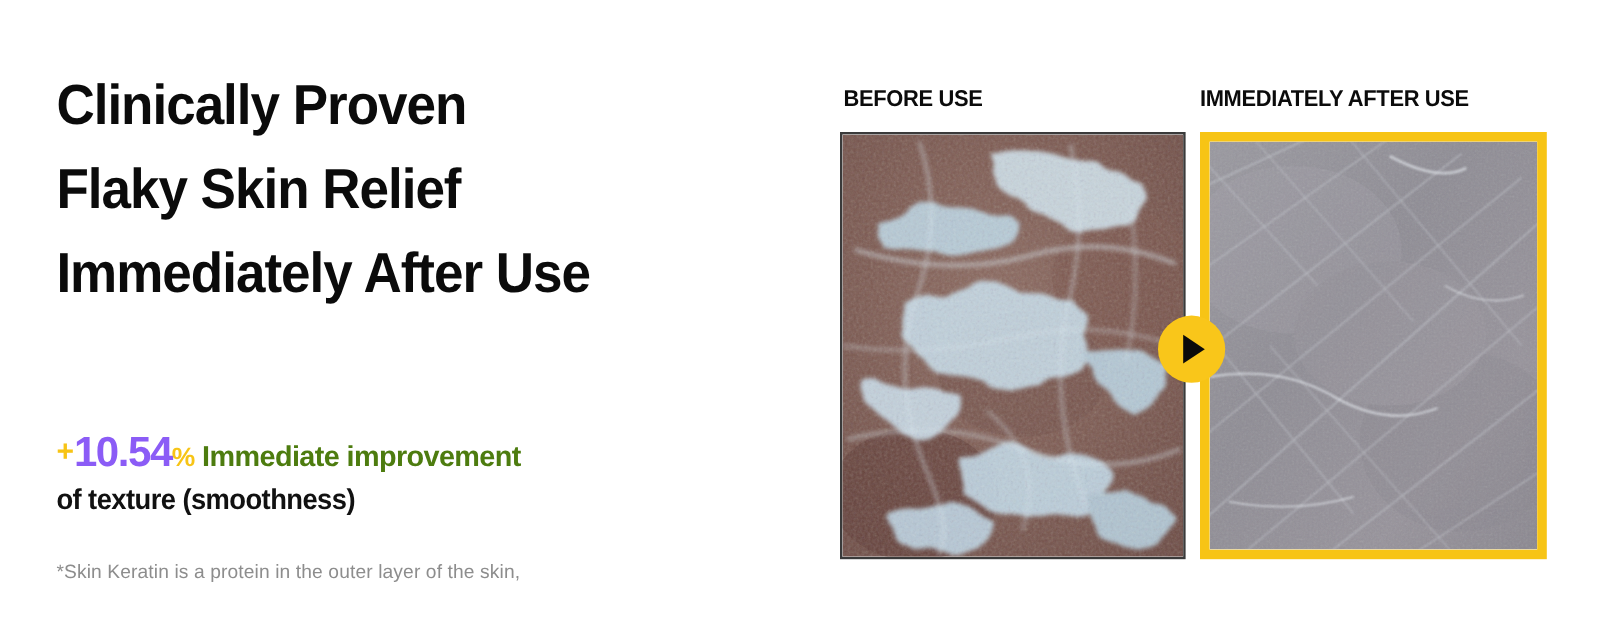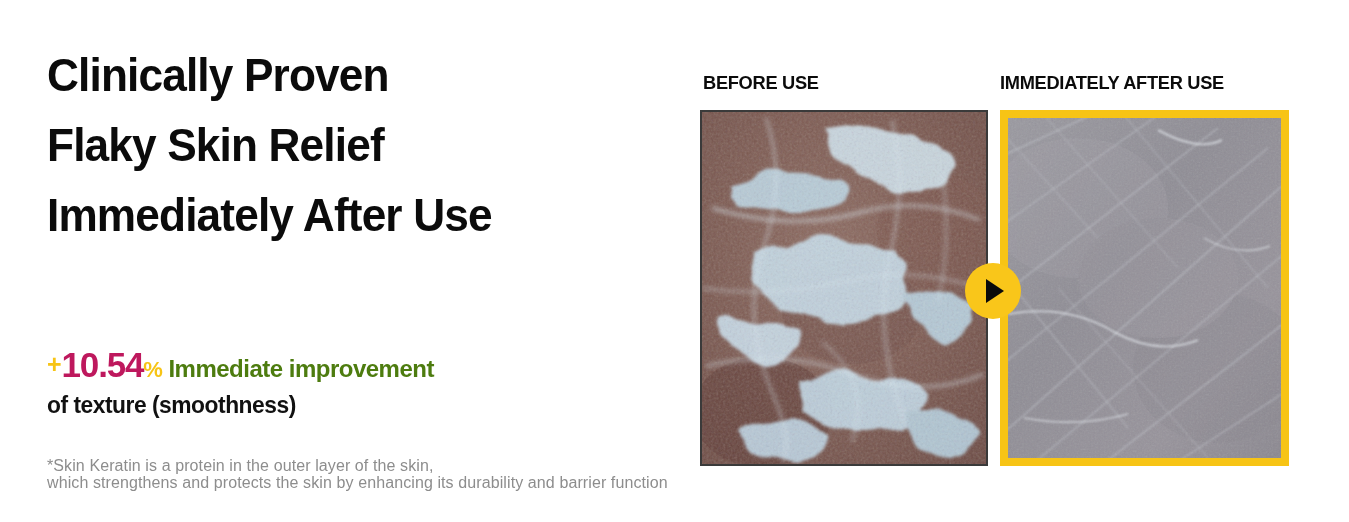--- a/index.html
+++ b/index.html
@@ -20,21 +20,21 @@
   .stage {
     position: absolute;
     inset: 0;
     background: #ffffff;
   }
 
   
   .left-col {
     position: absolute;
     left: 47px;
-    top: 0;
+    top: 12px;
     width: 640px;
     height: 457px;
   }
 
   .headline {
     position: absolute;
     left: 0;
     top: 40px;
     font-size: 47px;
     line-height: 70px;
@@ -73,21 +73,21 @@
   .plus {
     font-size: 25px;
     font-weight: 700;
     color: #F7C415;
     vertical-align: 4px;
     letter-spacing: 0;
   }
   .bignum {
     font-size: 35px;
     font-weight: 700;
-    color: #be185d;
+    color: #8b5cf6;
     letter-spacing: -1.2px;
   }
   .pct {
     font-size: 22px;
     font-weight: 700;
     color: #F7C415;
     letter-spacing: -0.4px;
   }
   .stat-text {
     font-size: 24px;
@@ -196,21 +196,20 @@
 
     <div class="stat">
       <span class="stat-line1">
         <span class="plus">+</span><span class="bignum">10.54</span><span class="pct">%</span><span class="stat-text">Immediate improvement</span>
       </span>
       <span class="stat-line2">of texture (smoothness)</span>
     </div>
 
     <div class="footnote">
       <span>*Skin Keratin is a protein in the outer layer of the skin,</span>
-      <span>which strengthens and protects the skin by enhancing its durability and barrier function</span>
     </div>
 
   </div>
 
   <div class="compare">
 
     <div class="panel panel-before">
       <div class="panel-label">BEFORE USE</div>
       <div class="photo photo-before">
         <svg class="tex" viewBox="0 0 284 352" preserveAspectRatio="none">

